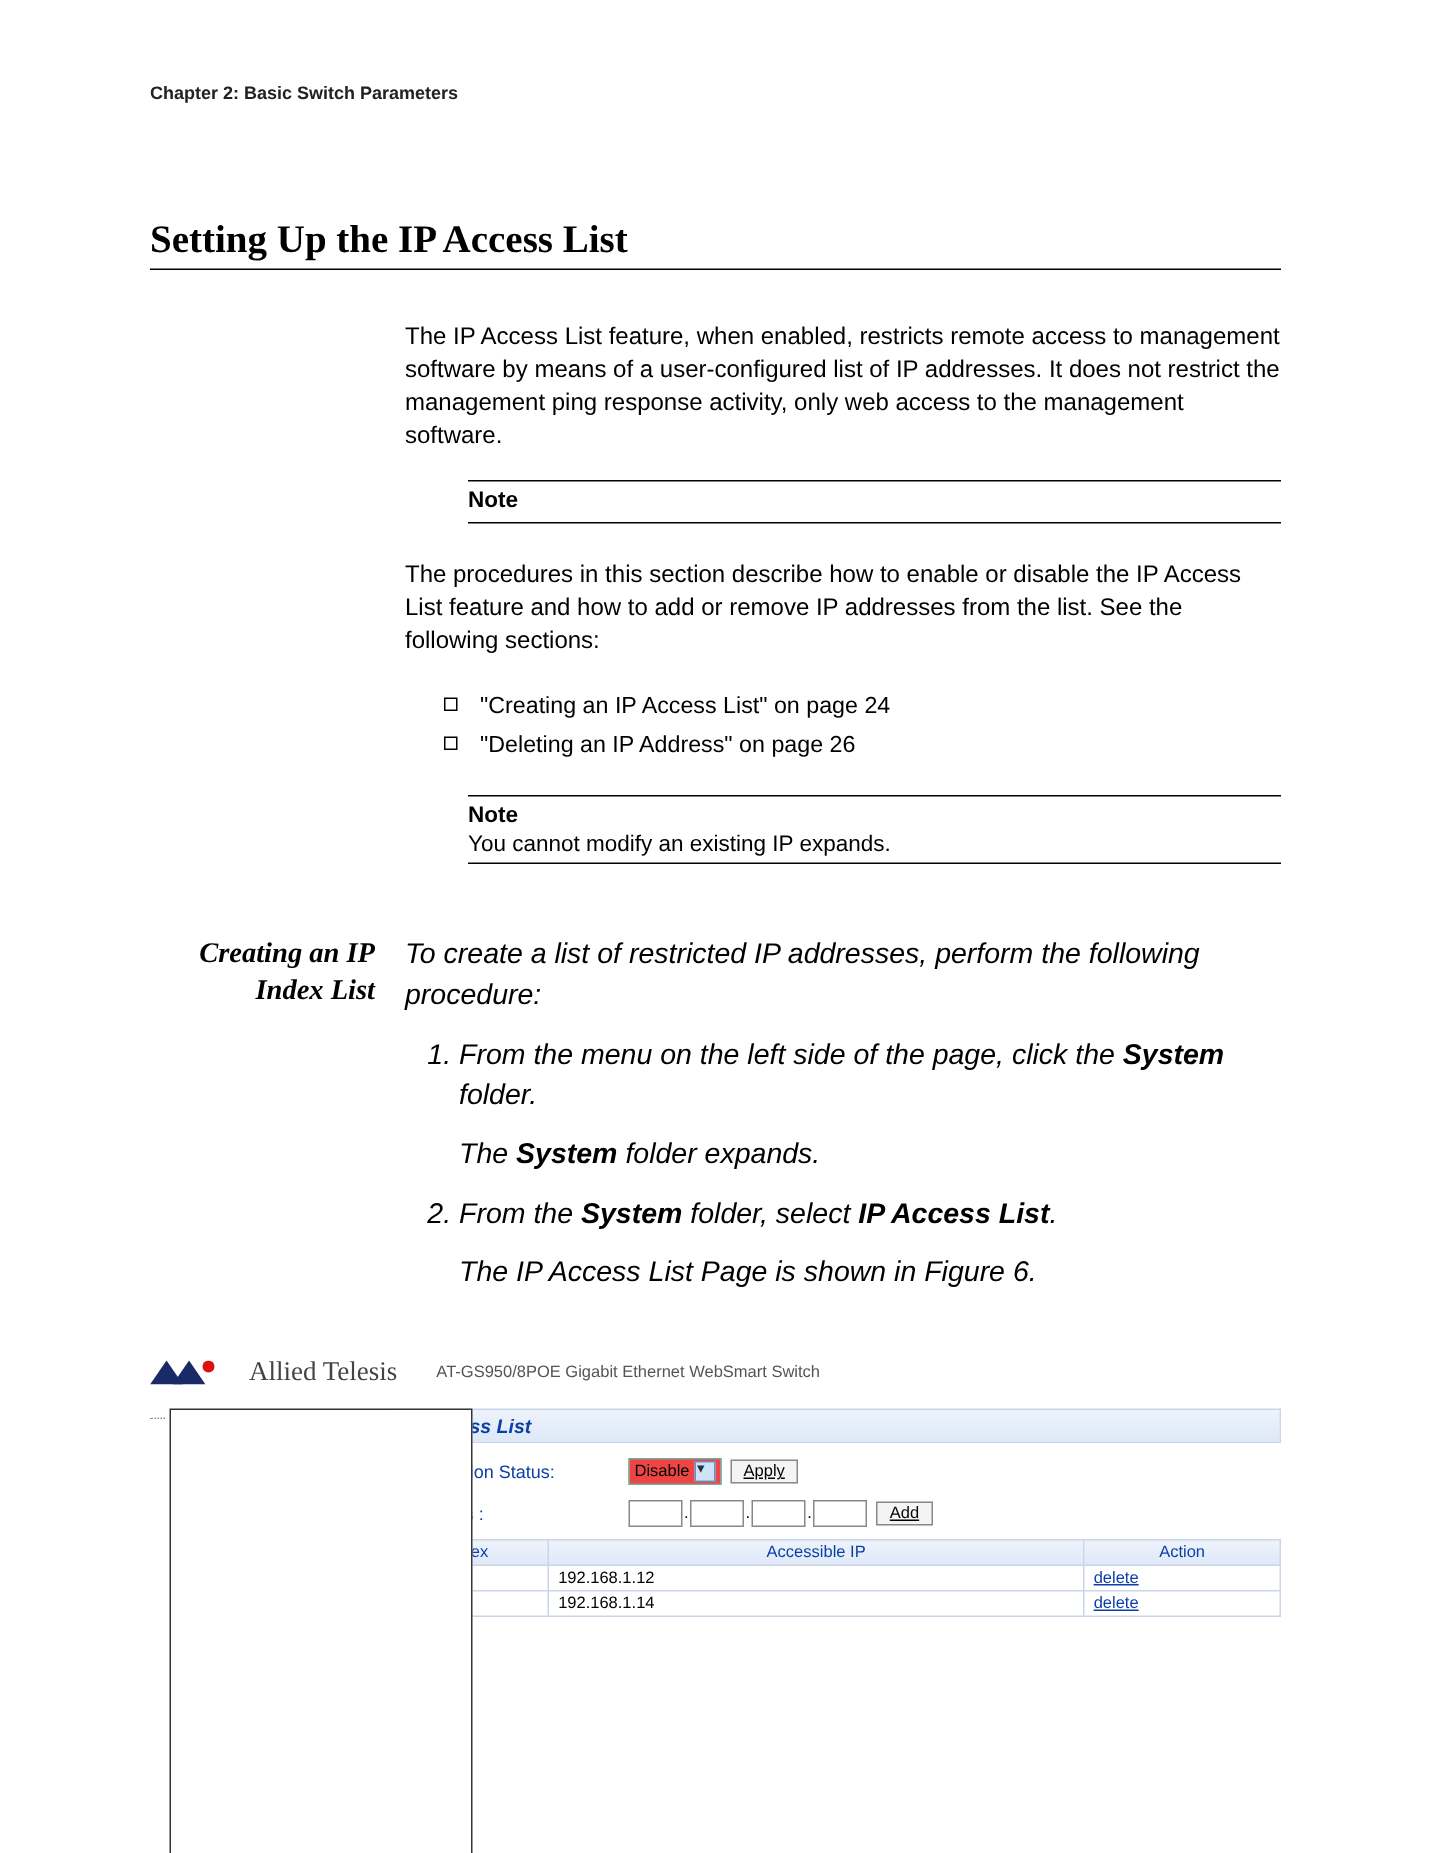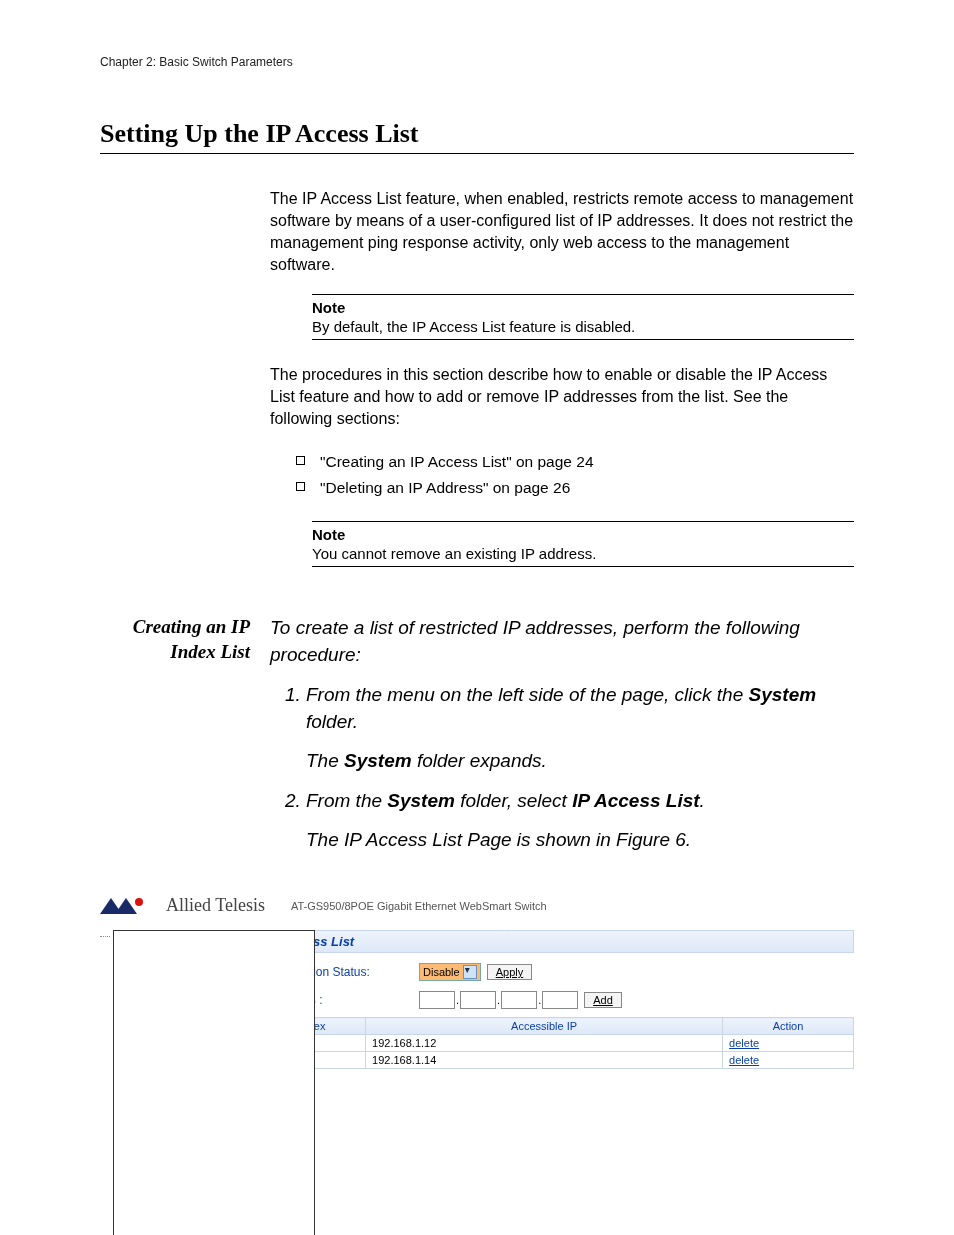--- a/index.html
+++ b/index.html
@@ -13,21 +13,22 @@
   .page {
     width: 954px;
     min-height: 1235px;
     padding: 55px 100px 40px 100px;
     box-sizing: border-box;
     position: relative;
   }
   .chapter-header {
     font-size: 12px;
     color: #222;
-    margin-bottom: 50px;
+    margin-bottom: 76px;
+    font-weight: bold;
   }
   .main-title {
     font-family: "Times New Roman", Times, serif;
     font-size: 26px;
     font-weight: bold;
     border-bottom: 1.5px solid #000;
     padding-bottom: 4px;
     margin-bottom: 34px;
   }
   .body-col {
@@ -189,21 +190,21 @@
     font-size: 12px;
     width: 155px;
   }
   .fake-select {
     border: 1px solid #7a9;
     font-size: 11px;
     padding: 1px 3px;
     display: inline-flex;
     align-items: center;
     gap: 3px;
-    background: #fdba74;
+    background: #ef4444;
   }
   .fake-select .caret {
     display: inline-block;
     width: 12px;
     height: 12px;
     background: #cfe3f7;
     border: 1px solid #6a8fc7;
     position: relative;
   }
   .fake-select .caret::after {
@@ -259,33 +260,32 @@
 <div class="page">
   <div class="chapter-header">Chapter 2: Basic Switch Parameters</div>
 
   <div class="main-title">Setting Up the IP Access List</div>
 
   <div class="body-col">
     <div class="para">The IP Access List feature, when enabled, restricts remote access to management software by means of a user-configured list of IP addresses. It does not restrict the management ping response activity, only web access to the management software.</div>
 
     <div class="note-box">
       <div class="note-title">Note</div>
-      <div class="note-body">By default, the IP Access List feature is disabled.</div>
     </div>
 
     <div class="para">The procedures in this section describe how to enable or disable the IP Access List feature and how to add or remove IP addresses from the list. See the following sections:</div>
 
     <ul class="bullet-list">
       <li>"Creating an IP Access List" on page 24</li>
       <li>"Deleting an IP Address" on page 26</li>
     </ul>
 
     <div class="note-box">
       <div class="note-title">Note</div>
-      <div class="note-body">You cannot remove an existing IP address.</div>
+      <div class="note-body">You cannot modify an existing IP expands.</div>
     </div>
   </div>
 
   <div class="section-row">
     <div class="section-label">
       <span>Creating an IP</span><br>
       <span>Index List</span>
     </div>
     <div class="section-content">
       <div>To create a list of restricted IP addresses, perform the following procedure:</div>

